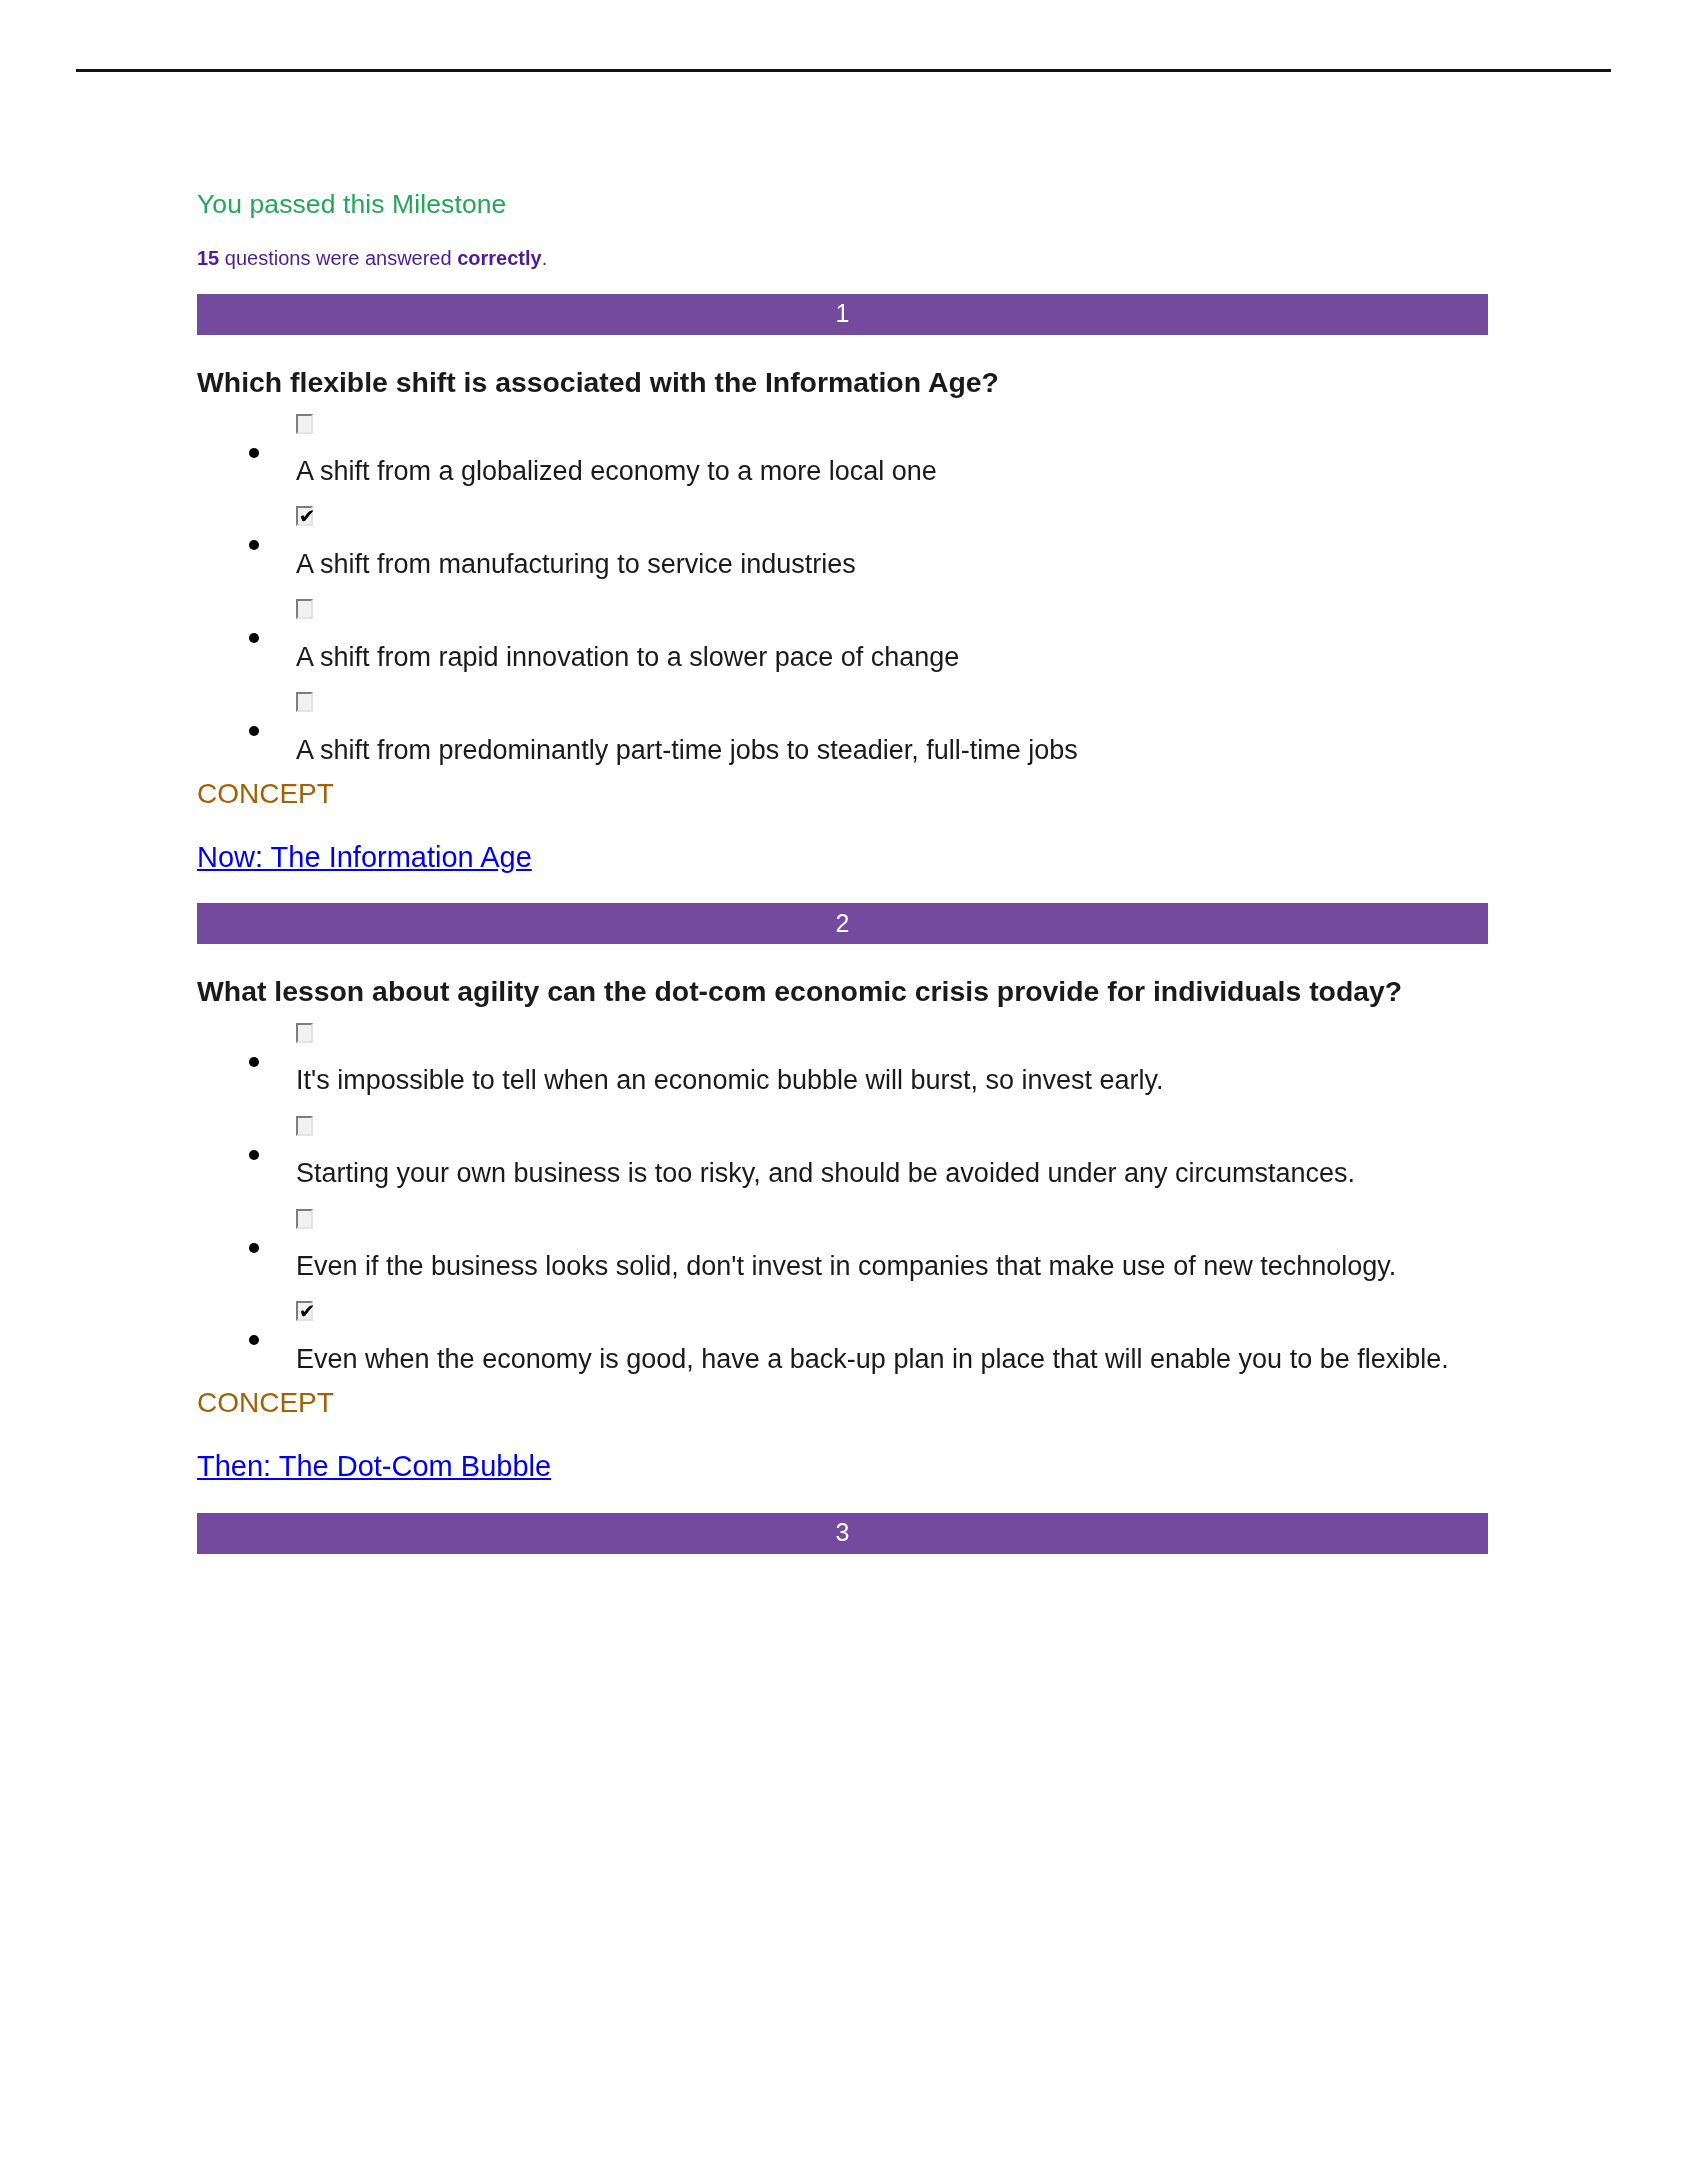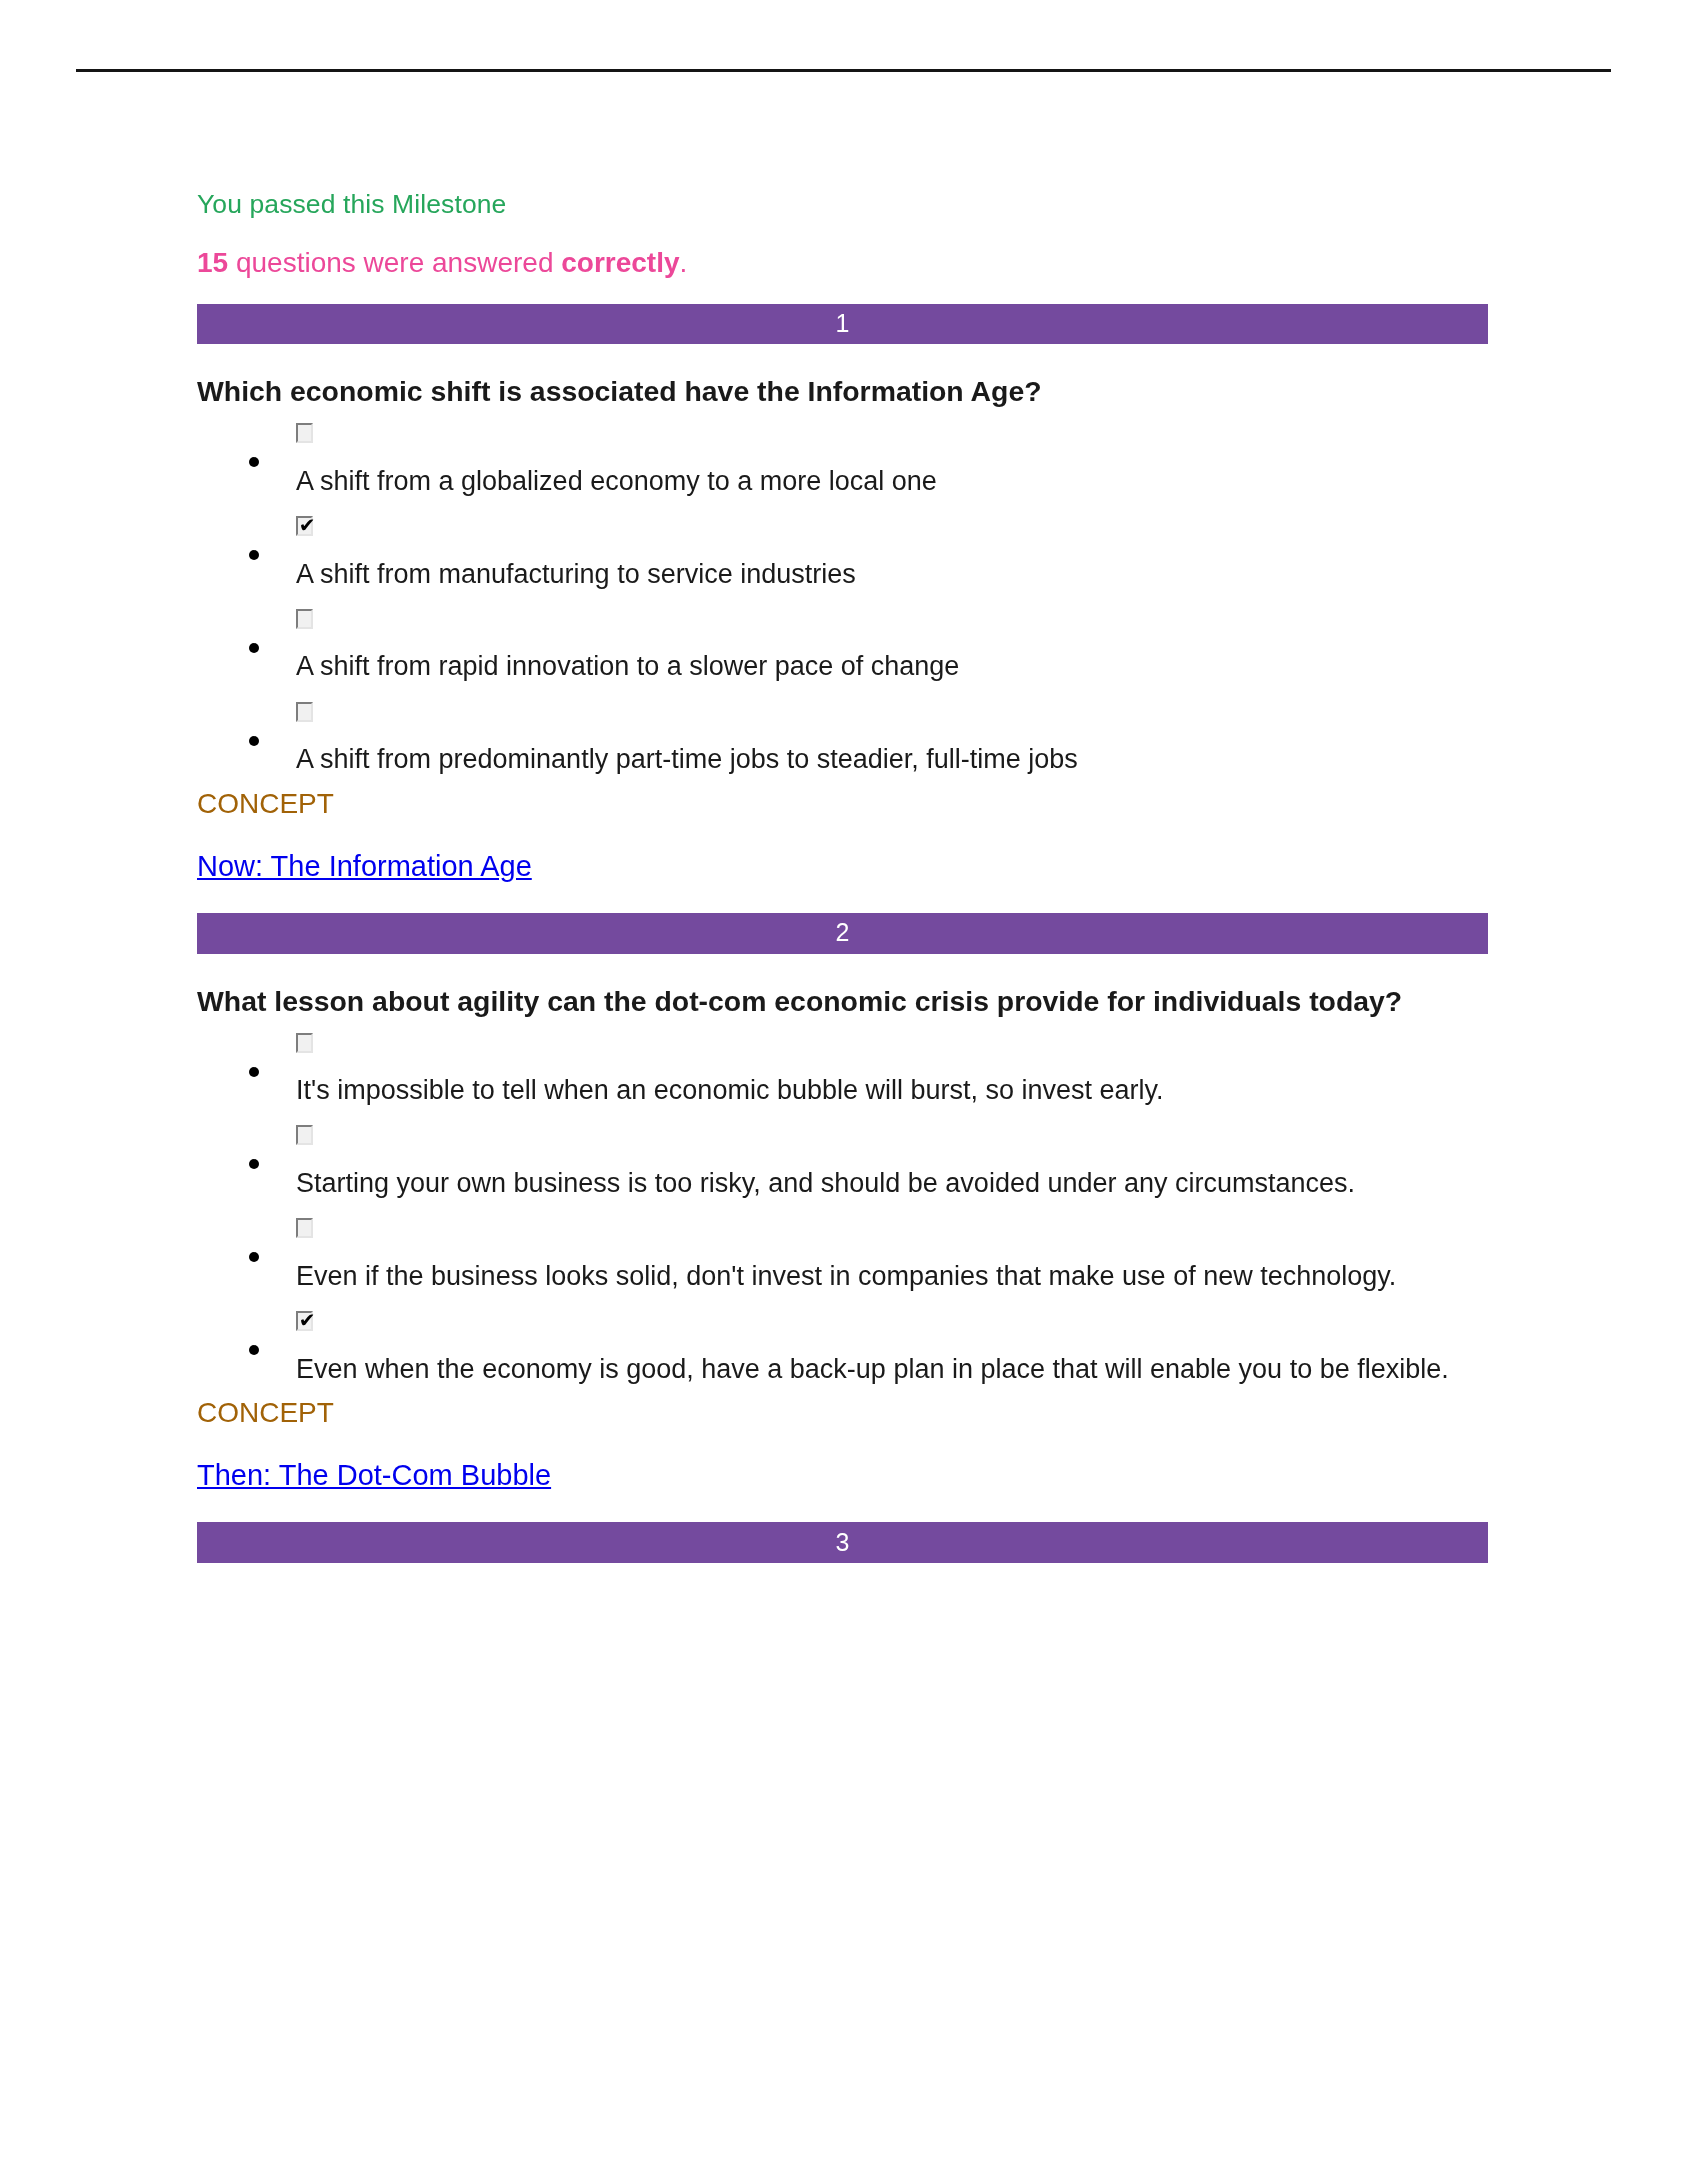--- a/index.html
+++ b/index.html
@@ -42,24 +42,24 @@
 
   .milestone-status {
     color: #26a65b;
     font-size: 26.5px;
     line-height: 1.15;
     margin: 0 0 26.5px 0;
     letter-spacing: 0.1px;
   }
 
   .score-line {
-    font-size: 28px;
+    font-size: 20px;
     line-height: 1.2;
     margin: 8px 0 24px 0;
-    color: #ec4899;
+    color: #4c1d95;
   }
   .score-line b { font-weight: bold; }
 
   .qbar {
     background: #744a9e;
     color: #ffffff;
     text-align: center;
     font-size: 25px;
     line-height: 1.0;
     padding: 7.3px 0 8.6px 0;
@@ -162,21 +162,21 @@
   <div class="content">
 
     <div class="milestone-status">You passed this Milestone</div>
 
     <div class="score-line">
       <b>15</b><span> questions were answered </span><b>correctly</b><span>.</span>
     </div>
 
     <div class="qbar">1</div>
 
-    <div class="question-text">Which economic shift is associated have the Information Age?</div>
+    <div class="question-text">Which flexible shift is associated with the Information Age?</div>
 
     <ul class="options">
       <li>
         <span class="bullet"></span>
         <span class="checkbox"></span>
         <div class="option-text">A shift from a globalized economy to a more local one</div>
       </li>
       <li>
         <span class="bullet"></span>
         <span class="checkbox">

